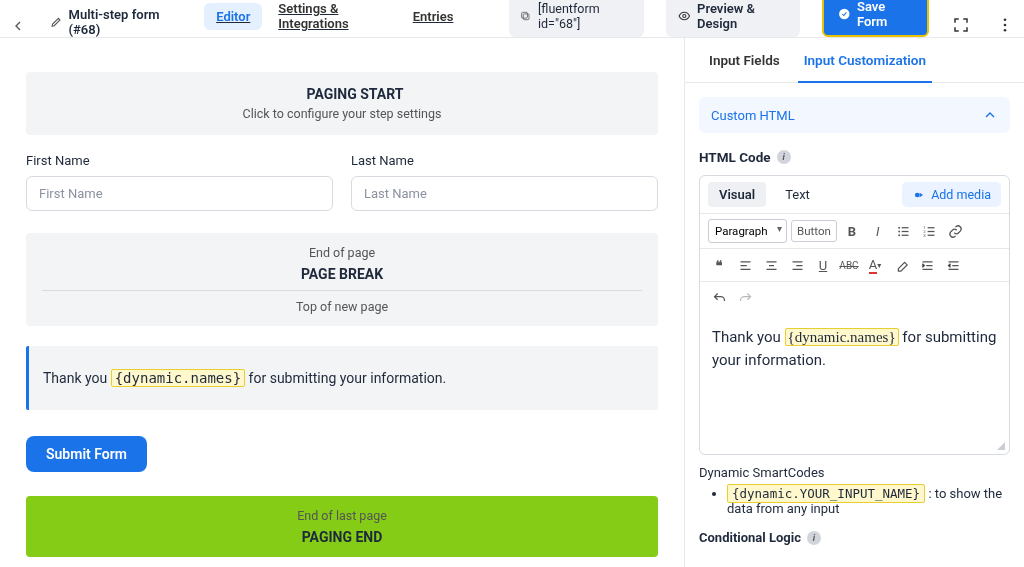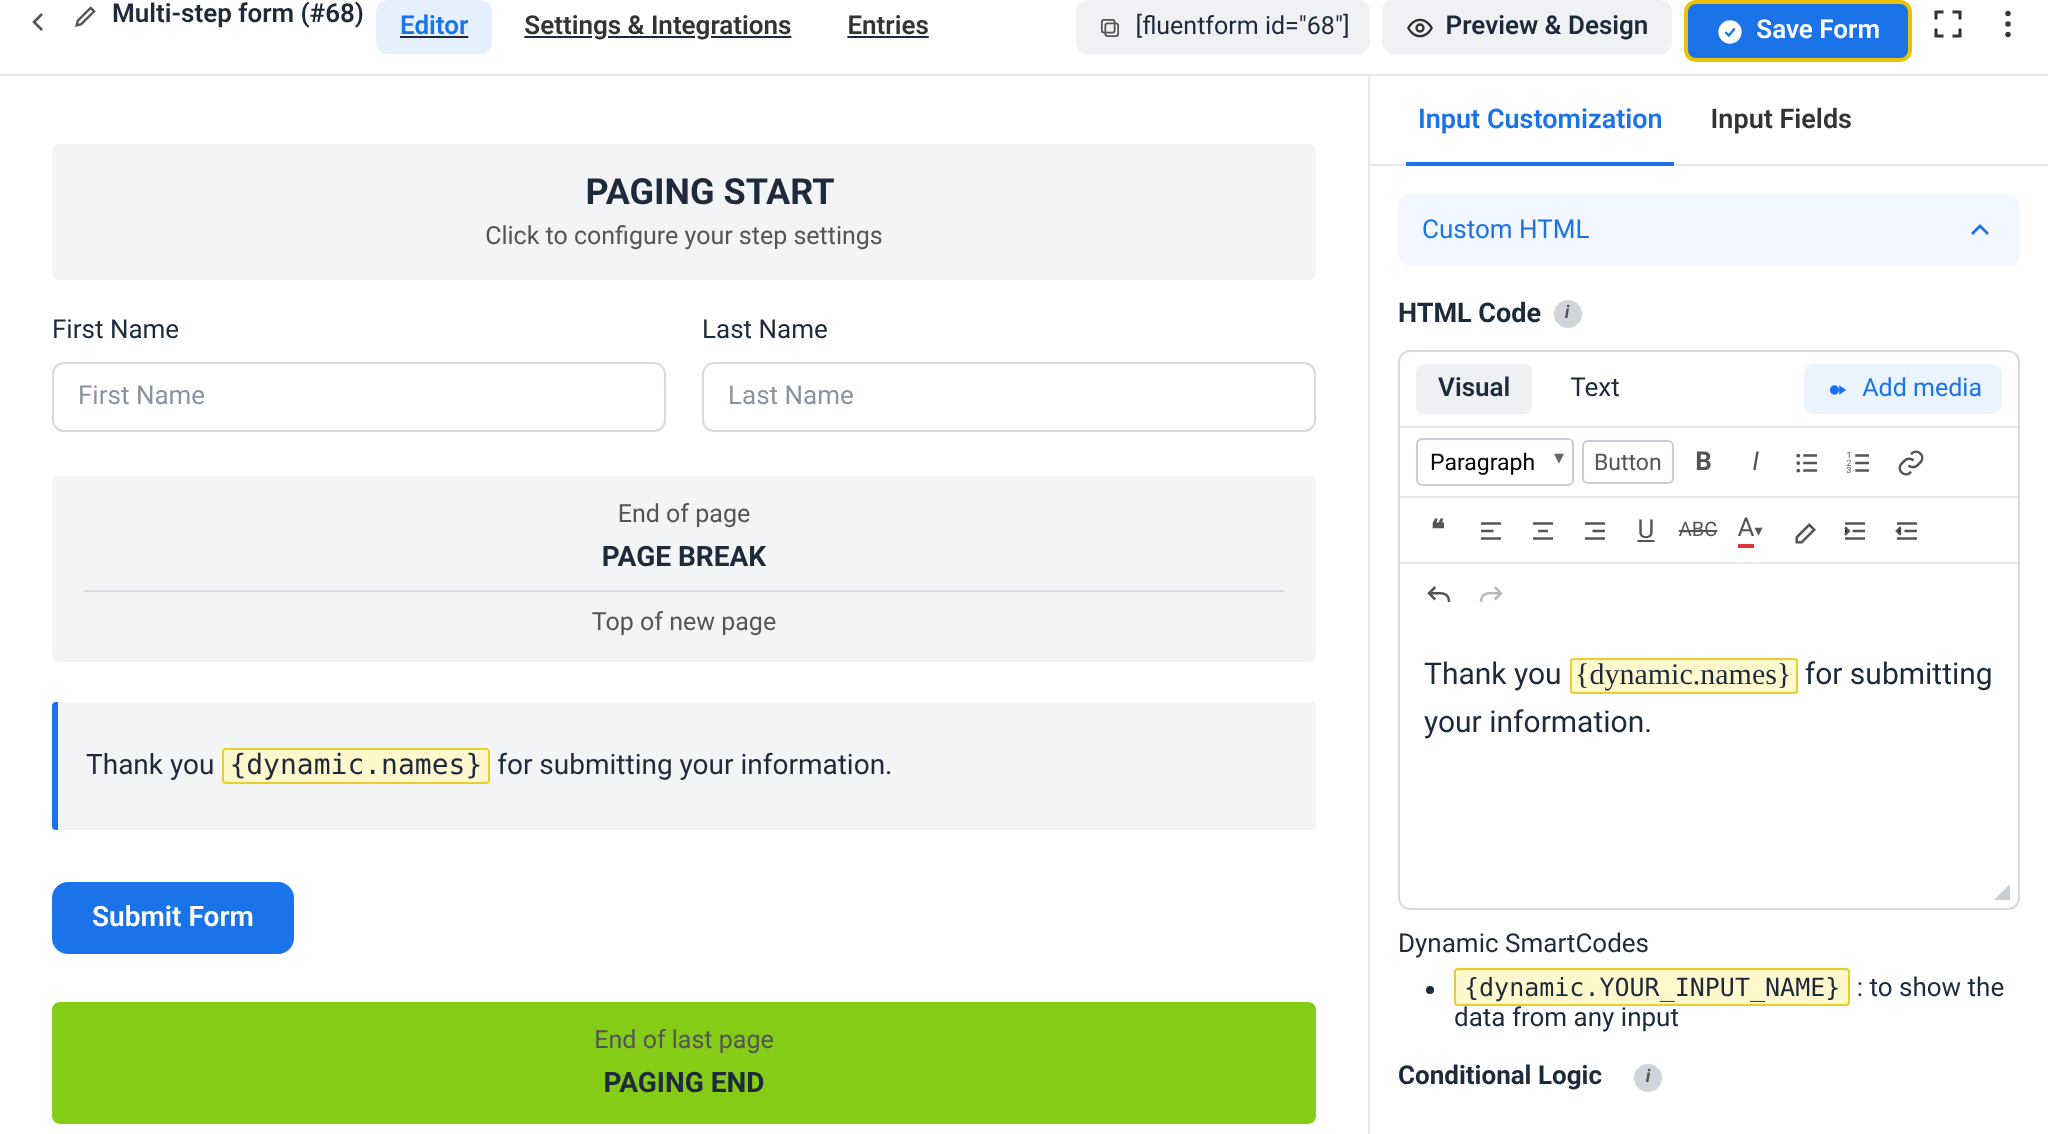--- a/index.html
+++ b/index.html
@@ -1,39 +1,39 @@
 <!DOCTYPE html>
 <html><head>
 <meta charset="utf-8">
 <style>
   * { box-sizing: border-box; margin: 0; padding: 0; font-family: -apple-system, BlinkMacSystemFont, "Segoe UI", Roboto, sans-serif; }
   body { background: #fff; width: 1024px; height: 567px; overflow: hidden; font-size: 13px; color: #1e293b; }
   
-  .topbar { height: 38px; display: flex; align-items: flex-start; padding: 0 8px; border-bottom: 1px solid #e6e8ec; gap: 6px; }
+  .topbar { height: 38px; display: flex; align-items: flex-end; padding: 0 8px; border-bottom: 1px solid #e6e8ec; gap: 22px; }
   .back-chevron { width: 22px; height: 22px; display:flex; align-items:center; justify-content:center; cursor:pointer; }
   .back-chevron svg{ width:16px; height:16px; stroke:#555; }
   .title-wrap { display:flex; align-items:center; gap:6px; font-weight:600; }
   .title-wrap svg { width:14px; height:14px; stroke:#555; }
   .nav-tabs { display:flex; align-items:center; gap:4px;text-decoration:underline; }
   .nav-tab { padding:6px 12px; border-radius:6px; font-weight:600; cursor:pointer; color:#333; }
   .nav-tab.active { background:#e5f0ff; color:#1a73e8; }
   .spacer { flex:1; }
   .pill { display:flex; align-items:center; gap:6px; padding:6px 10px; border-radius:6px; background:#f0f1f4; font-size:12.5px; cursor:pointer; }
   .pill svg{ width:14px; height:14px; }
   .preview-btn { display:flex; align-items:center; gap:6px; padding:6px 12px; border-radius:6px; background:#f0f1f4; font-weight:600; cursor:pointer; }
   .preview-btn svg{ width:14px; height:14px; }
   .save-btn { display:flex; align-items:center; gap:6px; padding:6px 14px; border-radius:6px; background:#1a73e8; color:#fff; font-weight:600; cursor:pointer; border:2px solid #eac300; }
   .save-btn svg{ width:14px; height:14px; fill:#fff; }
   .icon-btn { width:24px; height:24px; display:flex; align-items:center; justify-content:center; cursor:pointer; }
   .icon-btn svg{ width:18px; height:18px; }
 
   .main { display:flex; height: calc(567px - 38px); }
   .canvas { flex:1; padding: 34px 26px 0 26px; overflow:auto; }
   .block { background:#f3f4f6; border-radius:4px; padding:14px 16px; text-align:center; margin-bottom:18px; }
-  .block strong { font-size:18px;margin-left:26px; }
+  .block strong { font-size:14px;margin-left:26px; }
   .block .sub { font-size:12.5px; color:#555; margin-top:4px; }
   .name-row { display:flex; gap:18px; margin-bottom:22px; }
   .name-col { flex:1; }
   .name-col label { font-size:13px; display:block; margin-bottom:8px; }
   .name-col input { width:100%; padding:9px 12px; border:1px solid #d7dbe1; border-radius:6px; font-size:13px; color:#777; background:#fff; }
   .name-col input::placeholder{ color:#8b93a0; }
   .page-break { background:#f3f4f6; border-radius:4px; padding:12px 16px; text-align:center; margin-bottom:20px; }
   .page-break .endp { font-size:12.5px; color:#555; margin-bottom:6px; }
   .page-break strong { font-size:14px; display:block; }
   .page-break hr { border:none; border-top:1px solid #d7dbe1; margin:8px 0; }
@@ -69,21 +69,21 @@
   .tb-btn.box { border:1px solid #c9ced6; border-radius:3px; padding:0 5px; font-size:11.5px; }
   .toolbar-row svg { width:15px; height:15px; }
   .editor-area { padding:12px 12px 40px 12px; font-family: Georgia, serif; font-size:15px; line-height:1.5; min-height:140px; position:relative; }
   .editor-area .hl { background:#fff8cc; border:1px solid #e8cf2f; padding:0 2px; border-radius:2px; font-family: Georgia, serif; }
   .resize-grip { position:absolute; right:4px; bottom:4px; width:10px; height:10px; }
   .resize-grip::before { content:""; position:absolute; right:0; bottom:0; border-right:8px solid #c9ced6; border-top:8px solid transparent; }
   .smartcodes { font-size:13px; margin-bottom:14px; }
   .smartcodes ul { margin-top:6px; padding-left:28px; }
   .smartcodes li { font-size:13px; }
   .sc-code { background:#fff8cc; border:1px solid #e8cf2f; padding:1px 4px; border-radius:2px; font-family: ui-monospace, Menlo, monospace; font-size:12.5px; }
-  .cond-logic { font-weight:700; display:flex; align-items:center; gap:16px; padding-bottom:12px; }
+  .cond-logic { font-weight:700; display:flex; align-items:center; gap:6px; padding-bottom:12px; }
 </style>
 </head>
 <body>
 
 <div class="topbar">
   <div class="back-chevron">
     <svg viewBox="0 0 24 24" fill="none" stroke="currentColor" stroke-width="2">
         <path d="M15 6l-6 6 6 6"></path>
       </svg>
   </div>
@@ -161,22 +161,22 @@
     </div>
     <button class="submit">Submit Form</button>
     <div class="paging-end">
       <div class="endlp">End of last page</div>
       <strong>PAGING END</strong>
     </div>
   </div>
 
   <div class="sidebar">
     <div class="side-tabs">
+      <div class="side-tab">Input Fields</div>
       <div class="side-tab active">Input Customization</div>
-      <div class="side-tab">Input Fields</div>
     </div>
     <div class="side-content">
       <div class="accordion-head">
         <span>Custom HTML</span>
         <svg viewBox="0 0 24 24" fill="none" stroke-width="2">
             <path d="M6 15l6-6 6 6"></path>
           </svg>
       </div>
       <div class="field-label">
         <span>HTML Code</span>

